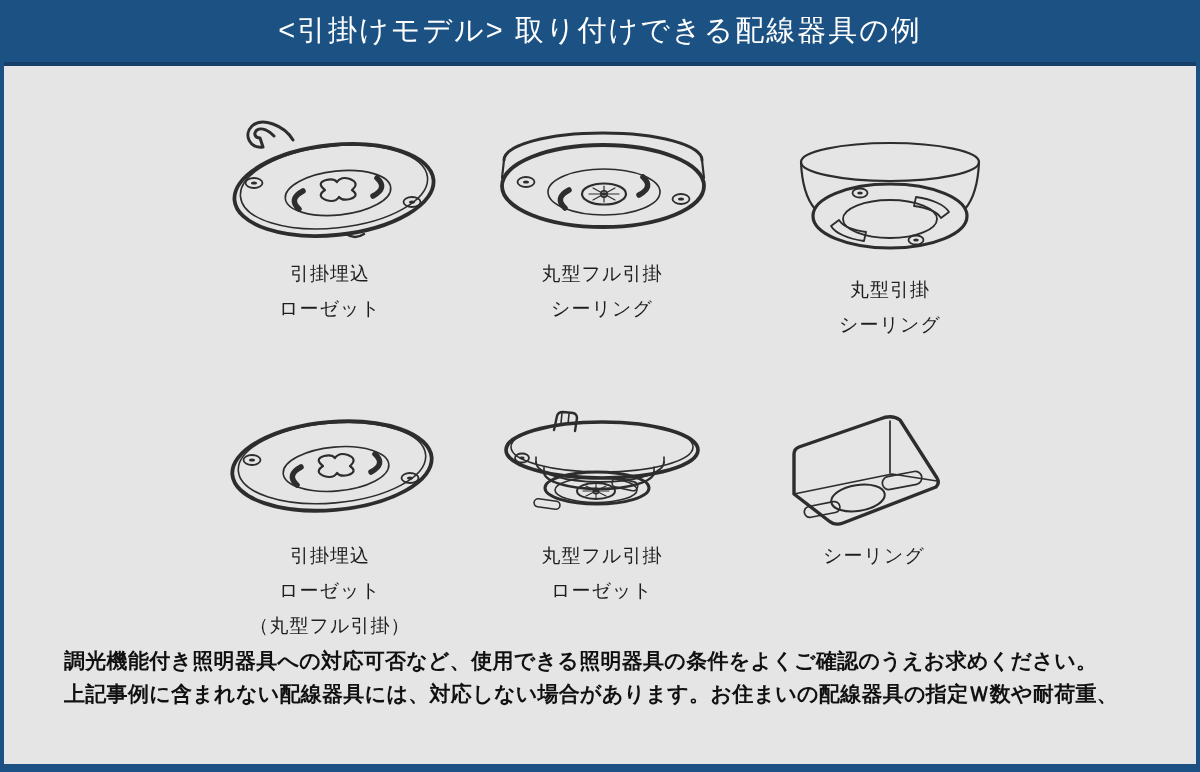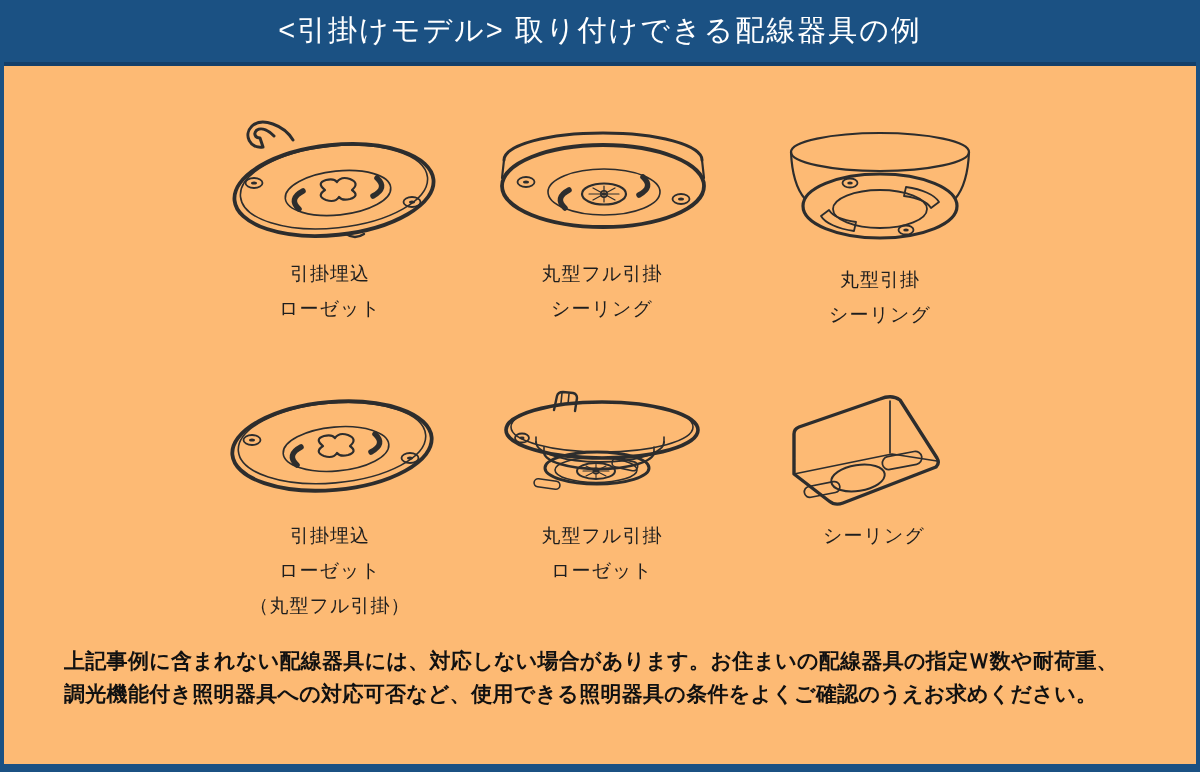--- a/index.html
+++ b/index.html
@@ -1,20 +1,20 @@
 <!DOCTYPE html>
 <html><head>
 <meta charset="utf-8">
 <style>
   html,body{margin:0;padding:0;background:#fff;}
   .page{
     position:relative;
     width:1200px;height:772px;
     box-sizing:border-box;
-    background:#fdba74;
+    background:#e5e5e5;
     border-left:4px solid #1b5183;
     border-right:4px solid #1b5183;
     overflow:hidden;
     font-family:"Liberation Sans","DejaVu Sans",sans-serif;
   }
   .titlebar{
     height:62px;
     margin:0 -4px;               
     background:#1b5183;
     border-bottom:4px solid #153f69;
@@ -114,21 +114,21 @@
             <ellipse cx="209" cy="83" rx="8.5" ry="5" stroke-width="1.8"></ellipse>
             <ellipse cx="209" cy="83" rx="3" ry="1.6" fill="#2d2d2d" stroke="none"></ellipse>
           </svg>
         </div>
         <figcaption class="cap">
           <span class="line">丸型フル引掛</span>
           <span class="line">シーリング</span>
         </figcaption>
       </figure>
 
-      <figure class="cell" style="margin:6px;">
+      <figure class="cell" style="margin:16px;">
         <div class="art">
           <svg width="260" height="128" viewBox="0 0 260 128">
             <ellipse cx="130" cy="30" rx="89" ry="19" stroke-width="2.2"></ellipse>
             <path d="M41,30 C42,55 49,70 55,77 M219,30 C218,55 211,70 205,77" stroke-width="2.2"></path>
             <ellipse cx="130" cy="84" rx="77" ry="32" stroke-width="3.2"></ellipse>
             <ellipse cx="130" cy="87" rx="47" ry="19" stroke-width="1.8"></ellipse>
             <path d="M156,65 a50,21 0 0 1 33,15 l-8,6 a41,17 0 0 0 -27,-12 z" stroke-width="1.8"></path>
             <path d="M104,109 a50,21 0 0 1 -33,-15 l8,-6 a41,17 0 0 0 27,12 z" stroke-width="1.8"></path>
             <ellipse cx="100" cy="61" rx="7.5" ry="4.5" stroke-width="1.8"></ellipse>
             <ellipse cx="100" cy="61" rx="2.8" ry="1.5" fill="#2d2d2d" stroke="none"></ellipse>
@@ -210,19 +210,19 @@
         <figcaption class="cap">
           <span class="line">シーリング</span>
         </figcaption>
       </figure>
 
     </div>
 
   </main>
 
   <p class="note">
+    <span>調光機能付き照明器具への対応可否など、使用できる照明器具の条件をよくご確認のうえお求めください。</span>
     <span>上記事例に含まれない配線器具には、対応しない場合があります。お住まいの配線器具の指定Ｗ数や耐荷重、</span>
-    <span>調光機能付き照明器具への対応可否など、使用できる照明器具の条件をよくご確認のうえお求めください。</span>
   </p>
 
   <div class="bottombar"></div>
 
 </div>
 
 </body></html>

